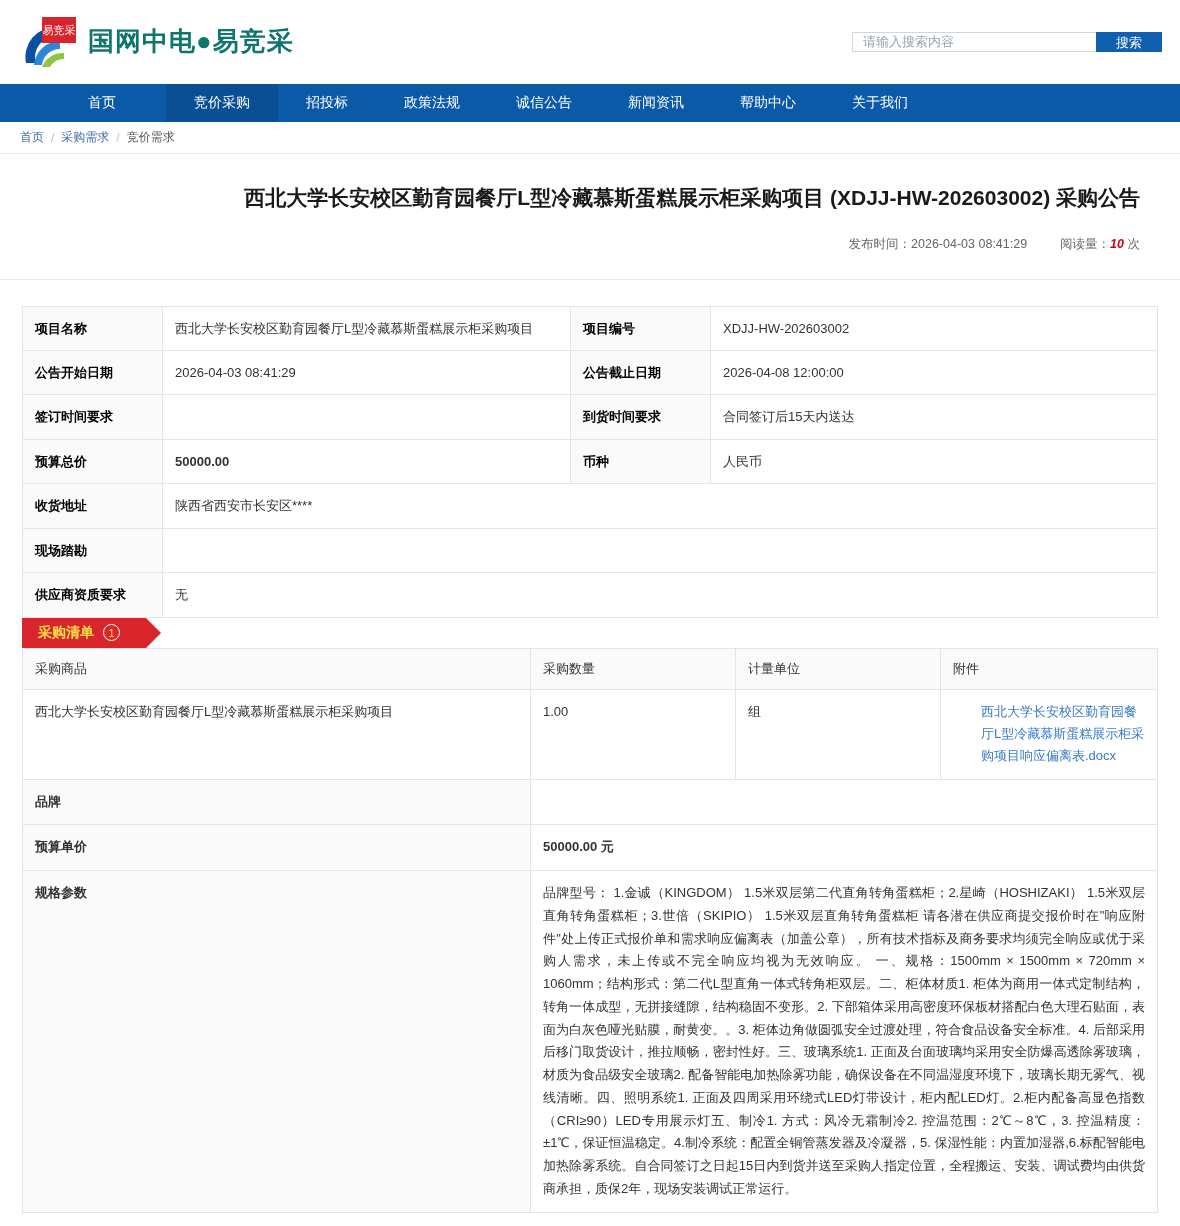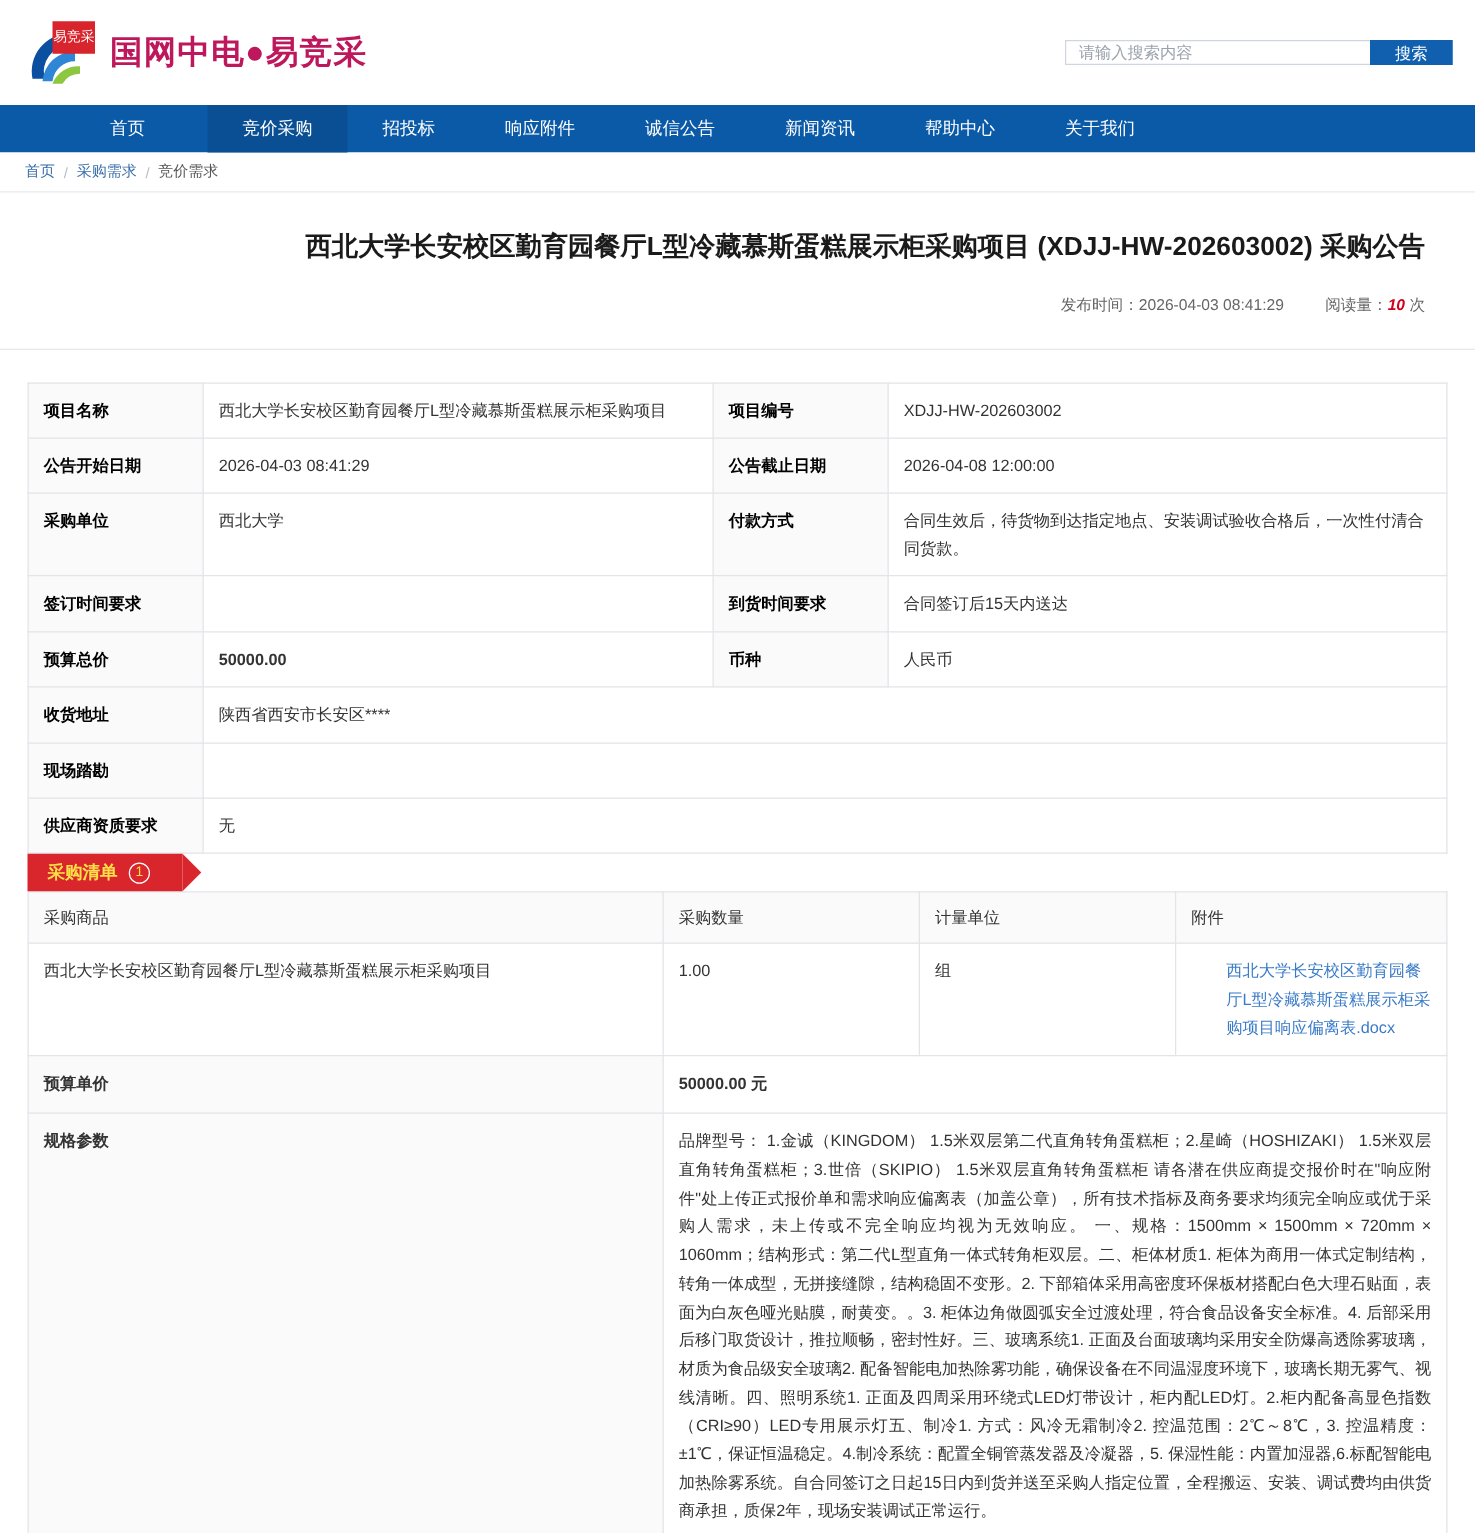--- a/index.html
+++ b/index.html
@@ -24,21 +24,21 @@
   .logo-mark {
     width: 54px; height: 54px; position: relative; margin-right: 12px;
   }
   .logo-mark .sq {
     position: absolute; right: 0; top: 2px;
     width: 34px; height: 26px; background: #d8242c;
     color: #fff; font-size: 11px; line-height: 26px; text-align: center;
     letter-spacing: 0px;
   }
   .logo-text {
-    font-size: 26px; font-weight: bold; color: #be185d; letter-spacing: 1px;
+    font-size: 26px; font-weight: bold; color: #0f766e; letter-spacing: 1px;
   }
   .search-box {
     margin-left: auto;
     display: flex; align-items: stretch;
     height: 20px;
     width: 310px;
   }
   .search-box input {
     flex: 1;
     border: 1px solid #cfd6e0;
@@ -224,21 +224,21 @@
   <div class="search-box">
     <input type="text" placeholder="请输入搜索内容" style="">
     <button>搜索</button>
   </div>
 </div>
 
 <div class="nav">
   <div class="nav-item">首页</div>
   <div class="nav-item active">竞价采购</div>
   <div class="nav-item">招投标</div>
-  <div class="nav-item">响应附件</div>
+  <div class="nav-item">政策法规</div>
   <div class="nav-item">诚信公告</div>
   <div class="nav-item">新闻资讯</div>
   <div class="nav-item">帮助中心</div>
   <div class="nav-item">关于我们</div>
 </div>
 
 <div class="breadcrumb">
   <span class="crumb">首页</span>
   <span class="sep">/</span>
   <span class="crumb">采购需求</span>
@@ -272,26 +272,20 @@
         <td class="lbl">项目编号</td>
         <td>XDJJ-HW-202603002</td>
       </tr>
       <tr>
         <td class="lbl">公告开始日期</td>
         <td>2026-04-03 08:41:29</td>
         <td class="lbl">公告截止日期</td>
         <td>2026-04-08 12:00:00</td>
       </tr>
       <tr>
-        <td class="lbl">采购单位</td>
-        <td>西北大学</td>
-        <td class="lbl">付款方式</td>
-        <td>合同生效后，待货物到达指定地点、安装调试验收合格后，一次性付清合同货款。</td>
-      </tr>
-      <tr>
         <td class="lbl">签订时间要求</td>
         <td></td>
         <td class="lbl">到货时间要求</td>
         <td>合同签订后15天内送达</td>
       </tr>
       <tr>
         <td class="lbl">预算总价</td>
         <td class="price">50000.00</td>
         <td class="lbl">币种</td>
         <td>人民币</td>
@@ -332,20 +326,24 @@
       </tr>
     </thead>
     <tbody>
       <tr>
         <td>西北大学长安校区勤育园餐厅L型冷藏慕斯蛋糕展示柜采购项目</td>
         <td>1.00</td>
         <td>组</td>
         <td><a class="attach-link">西北大学长安校区勤育园餐厅L型冷藏慕斯蛋糕展示柜采购项目响应偏离表.docx</a></td>
       </tr>
       <tr>
+        <td class="lbl">品牌</td>
+        <td colspan="3">&nbsp;</td>
+      </tr>
+      <tr>
         <td class="lbl">预算单价</td>
         <td colspan="3" class="price">50000.00 元</td>
       </tr>
       <tr>
         <td class="lbl">规格参数</td>
         <td colspan="3" class="spec-text">品牌型号：  1.金诚（KINGDOM） 1.5米双层第二代直角转角蛋糕柜；2.星崎（HOSHIZAKI） 1.5米双层直角转角蛋糕柜；3.世倍（SKIPIO） 1.5米双层直角转角蛋糕柜 请各潜在供应商提交报价时在"响应附件"处上传正式报价单和需求响应偏离表（加盖公章），所有技术指标及商务要求均须完全响应或优于采购人需求，未上传或不完全响应均视为无效响应。 一、规格：1500mm × 1500mm × 720mm × 1060mm；结构形式：第二代L型直角一体式转角柜双层。二、柜体材质1. 柜体为商用一体式定制结构，转角一体成型，无拼接缝隙，结构稳固不变形。2. 下部箱体采用高密度环保板材搭配白色大理石贴面，表面为白灰色哑光贴膜，耐黄变。。3. 柜体边角做圆弧安全过渡处理，符合食品设备安全标准。4. 后部采用后移门取货设计，推拉顺畅，密封性好。三、玻璃系统1. 正面及台面玻璃均采用安全防爆高透除雾玻璃，材质为食品级安全玻璃2. 配备智能电加热除雾功能，确保设备在不同温湿度环境下，玻璃长期无雾气、视线清晰。四、照明系统1. 正面及四周采用环绕式LED灯带设计，柜内配LED灯。2.柜内配备高显色指数（CRI≥90）LED专用展示灯五、制冷1. 方式：风冷无霜制冷2. 控温范围：2℃～8℃，3. 控温精度：±1℃，保证恒温稳定。4.制冷系统：配置全铜管蒸发器及冷凝器，5. 保湿性能：内置加湿器,6.标配智能电加热除雾系统。自合同签订之日起15日内到货并送至采购人指定位置，全程搬运、安装、调试费均由供货商承担，质保2年，现场安装调试正常运行。</td>
       </tr>
 
     </tbody>
   </table>

